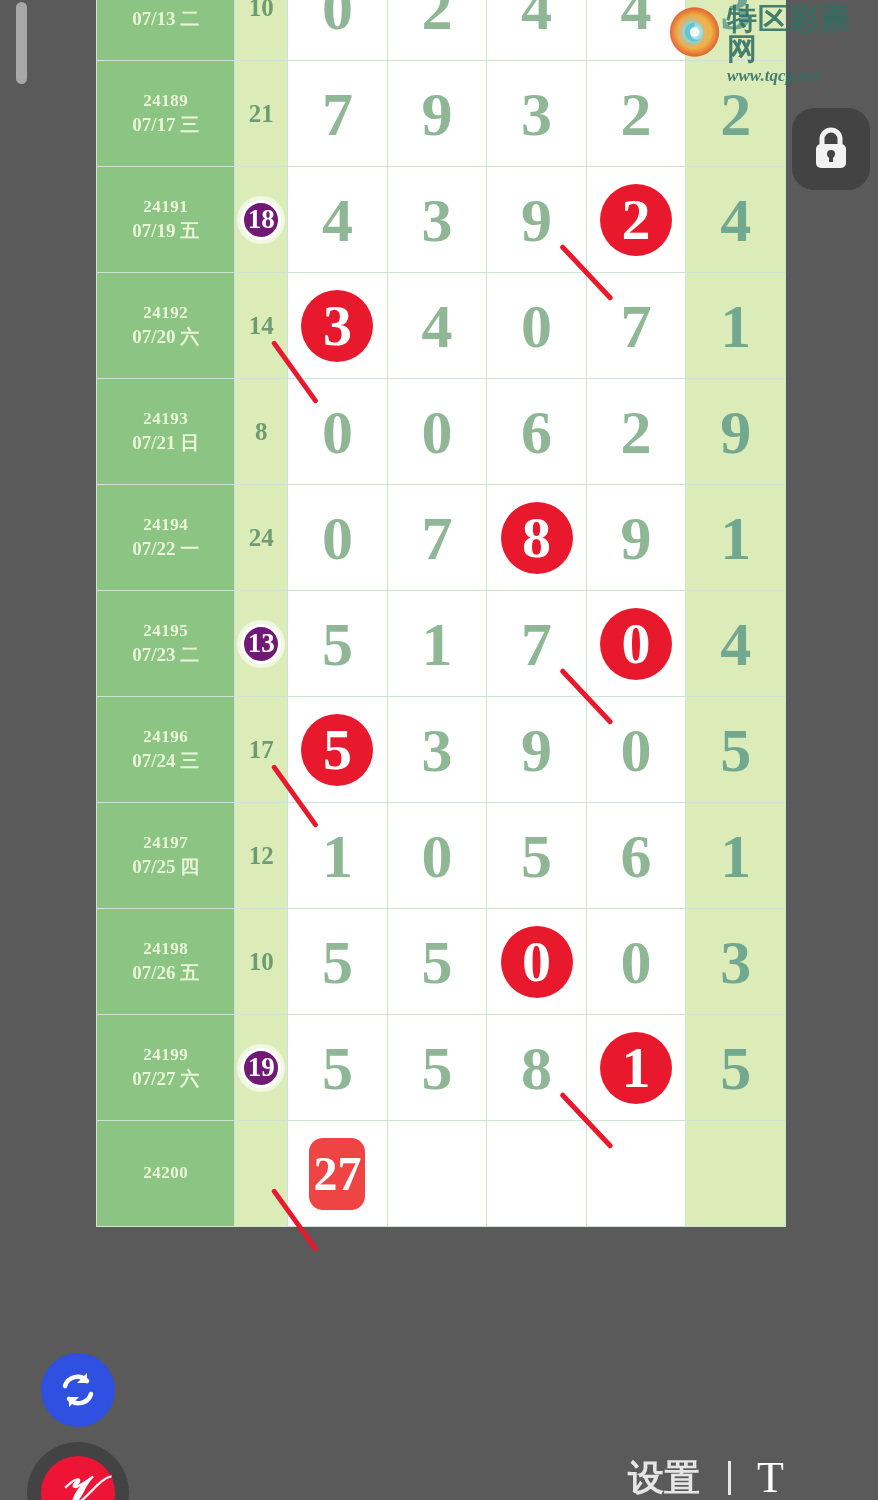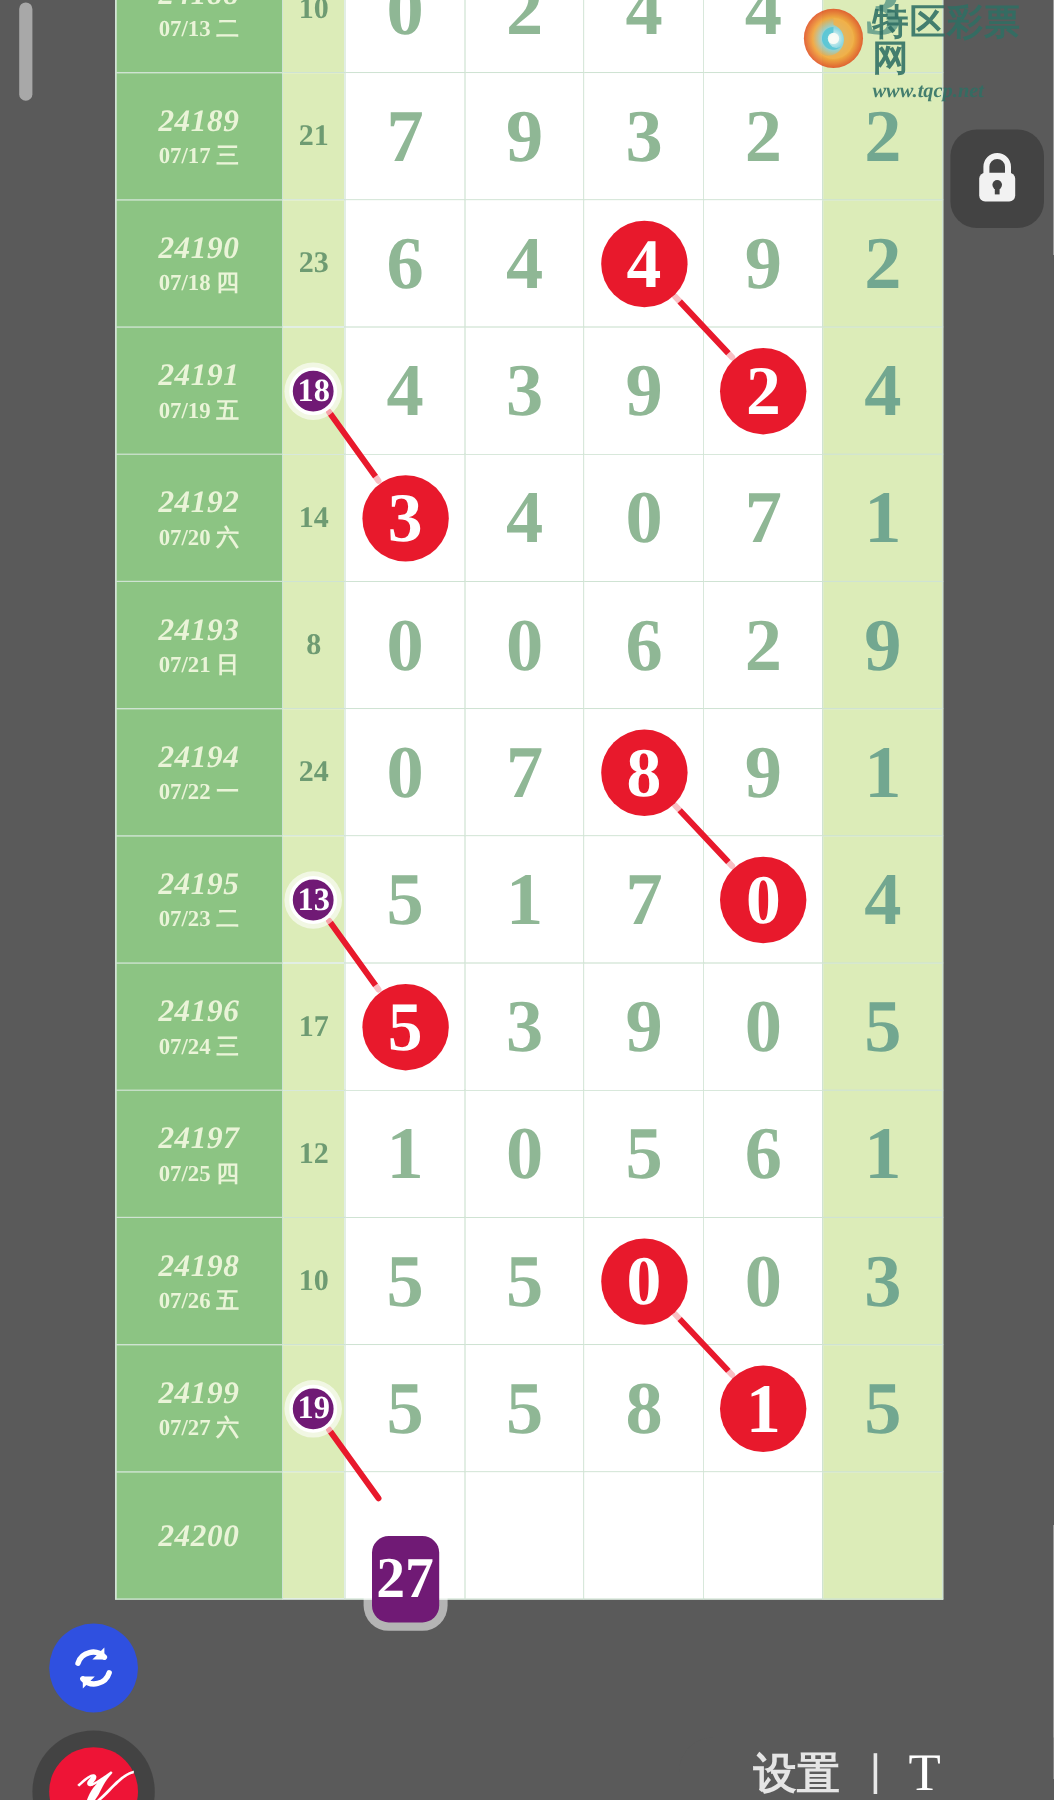--- a/index.html
+++ b/index.html
@@ -24,21 +24,21 @@
 
   tr.data-row{height:106px;}
   tr.group-end td{border-bottom:4px solid #9ec79a;}
 
   
   td.issue{
     width:138px;background:#8cc483;color:#eaf4d8;
     line-height:1.22;font-weight:bold;
     border-right:2px solid #9ec79a;
   }
-  td.issue .no{font-size:26px;letter-spacing:.5px;display:block;font-style:italic;}
+  td.issue .no{font-size:17px;letter-spacing:.5px;display:block;}
   td.issue .dt{font-size:19px;display:block;margin-top:2px;}
 
   
   td.sum{
     width:52px;background:#dcecb8;color:#6e9b72;
     font-size:25px;font-weight:bold;
     border-right:2px solid #a9cda2;
     position:relative;
   }
 
@@ -81,24 +81,23 @@
   .marker.bubble{
     width:40px;height:40px;border-radius:50%;
     background:#701a75;color:#fff;
     font-size:27px;font-weight:bold;line-height:1;
     border:3px solid #fff;
     box-shadow:0 0 0 4px rgba(255,255,255,.6);
   }
   
   .marker.tag{
     width:56px;height:72px;border-radius:14px;
-    background:#701a75;color:#fff;
+    background:#ef4444;color:#fff;
     font-size:48px;font-weight:bold;line-height:1;
     box-shadow:0 0 0 7px rgba(255,255,255,.55);
-    margin-top:36px;
   }
 
   
   #connector-layer{position:absolute;left:96px;top:-46px;width:690px;height:1640px;
       pointer-events:none;z-index:4;}
 
   
   #watermark{position:absolute;left:668px;top:4px;width:206px;height:64px;z-index:8;
       display:flex;align-items:flex-start;gap:6px;opacity:.88;}
   #wm-text{display:flex;flex-direction:column;line-height:1;}
@@ -154,34 +153,20 @@
       <tr class="data-row">
         <td class="issue">
           <span class="no">24189</span>
           <span class="dt">07/17 三</span>
         </td>
         <td class="sum" id="cell-1-sum">21</td>
         <td class="digit" id="cell-1-0">7</td>
         <td class="digit" id="cell-1-1">9</td>
         <td class="digit" id="cell-1-2">3</td>
         <td class="digit" id="cell-1-3">2</td>
-        <td class="tail">2</td>
-      </tr>
-      <tr class="data-row">
-        <td class="issue">
-          <span class="no">24190</span>
-          <span class="dt">07/18 四</span>
-        </td>
-        <td class="sum" id="cell-2-sum">23</td>
-        <td class="digit" id="cell-2-0">6</td>
-        <td class="digit" id="cell-2-1">4</td>
-        <td class="digit" id="cell-2-2">
-          <div class="marker ball">4</div>
-        </td>
-        <td class="digit" id="cell-2-3">9</td>
         <td class="tail">2</td>
       </tr>
       <tr class="data-row">
         <td class="issue">
           <span class="no">24191</span>
           <span class="dt">07/19 五</span>
         </td>
         <td class="sum" id="cell-3-sum">
           <div class="marker bubble">18</div>
         </td>

